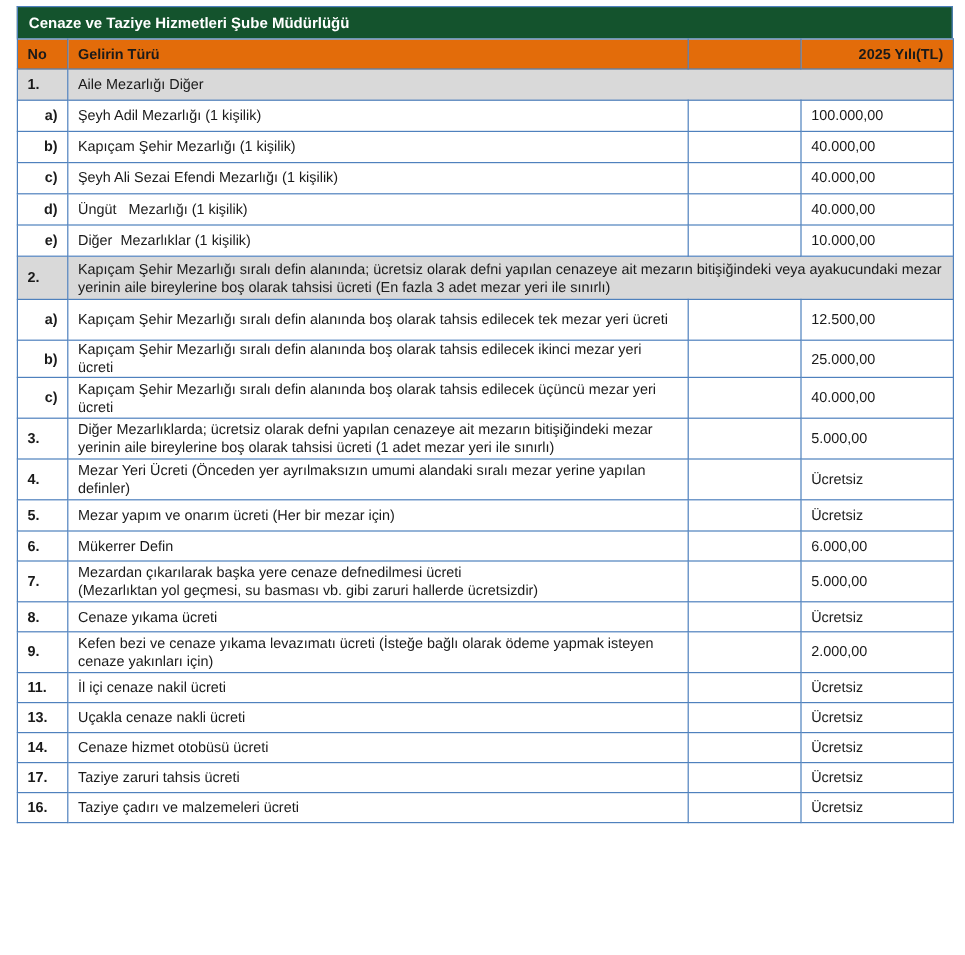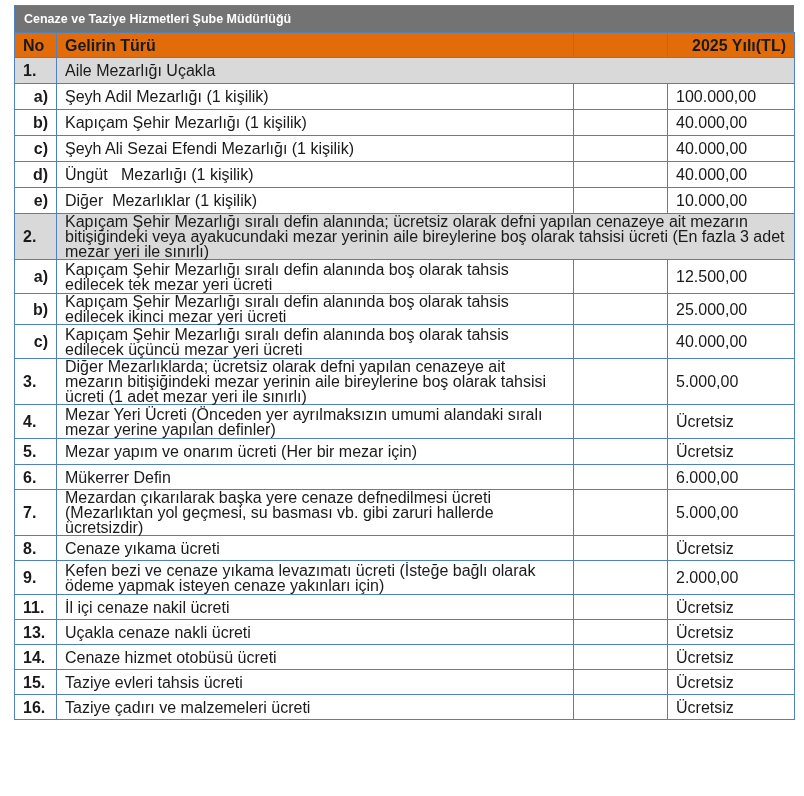--- a/index.html
+++ b/index.html
@@ -1,22 +1,22 @@
 <!DOCTYPE html>
 <html><head>
 <meta charset="utf-8">
 <style>
   html, body { margin: 0; padding: 0; background: #ffffff; }
   body { width: 804px; height: 796px; position: relative; overflow: hidden;
          font-family: "Liberation Sans", sans-serif; color: #1a1a1a; }
   .wrap { position: absolute; left: 14px; top: 5px; width: 780px; }
-  .title-bar { background: #737373; color: #ffffff; font-weight: bold; font-size: 12.5px;
+  .title-bar { background: #14532d; color: #ffffff; font-weight: bold; font-size: 12.5px;
                height: 27px; line-height: 27px; padding-left: 9px; box-sizing: border-box;
                border: 1px solid #4f81bd; border-bottom: none; }
-  table { border-collapse: collapse; width: 780px; table-layout: fixed; font-size: 16px; }
+  table { border-collapse: collapse; width: 780px; table-layout: fixed; font-size: 12px; }
   col.c-no { width: 42px; }
   col.c-desc { width: 517px; }
   col.c-empty { width: 94px; }
   col.c-val { width: 127px; }
   td, th { border: 1px solid #4f81bd; padding: 0 8px; vertical-align: middle; line-height: 15px; }
   thead th { background: #e36c0a; color: #1a1a1a; font-weight: bold; height: 24px; text-align: left; }
   thead th.val { text-align: right; margin-top: 28px; }
   tr.section td { background: #d9d9d9; }
   td.no { font-weight: bold; }
   td.no.sub { text-align: right; }
@@ -42,21 +42,21 @@
       <tr>
         <th>No</th>
         <th>Gelirin Türü</th>
         <th></th>
         <th class="val">2025 Yılı(TL)</th>
       </tr>
     </thead>
     <tbody>
       <tr class="section h26">
         <td class="no">1.</td>
-        <td colspan="3">Aile Mezarlığı Uçakla</td>
+        <td colspan="3">Aile Mezarlığı Diğer</td>
       </tr>
       <tr class="h26">
         <td class="no sub">a)</td>
         <td>Şeyh Adil Mezarlığı (1 kişilik)</td>
         <td></td>
         <td class="val">100.000,00</td>
       </tr>
       <tr class="h26">
         <td class="no sub">b)</td>
         <td>Kapıçam Şehir Mezarlığı (1 kişilik)</td>
@@ -160,22 +160,22 @@
         <td></td>
         <td class="val">Ücretsiz</td>
       </tr>
       <tr class="h24">
         <td class="no">14.</td>
         <td>Cenaze hizmet otobüsü ücreti</td>
         <td></td>
         <td class="val">Ücretsiz</td>
       </tr>
       <tr class="h24">
-        <td class="no">15.</td>
-        <td>Taziye evleri tahsis ücreti</td>
+        <td class="no">17.</td>
+        <td>Taziye zaruri tahsis ücreti</td>
         <td></td>
         <td class="val">Ücretsiz</td>
       </tr>
       <tr class="h24">
         <td class="no">16.</td>
         <td>Taziye çadırı ve malzemeleri ücreti</td>
         <td></td>
         <td class="val">Ücretsiz</td>
       </tr>
     </tbody>

